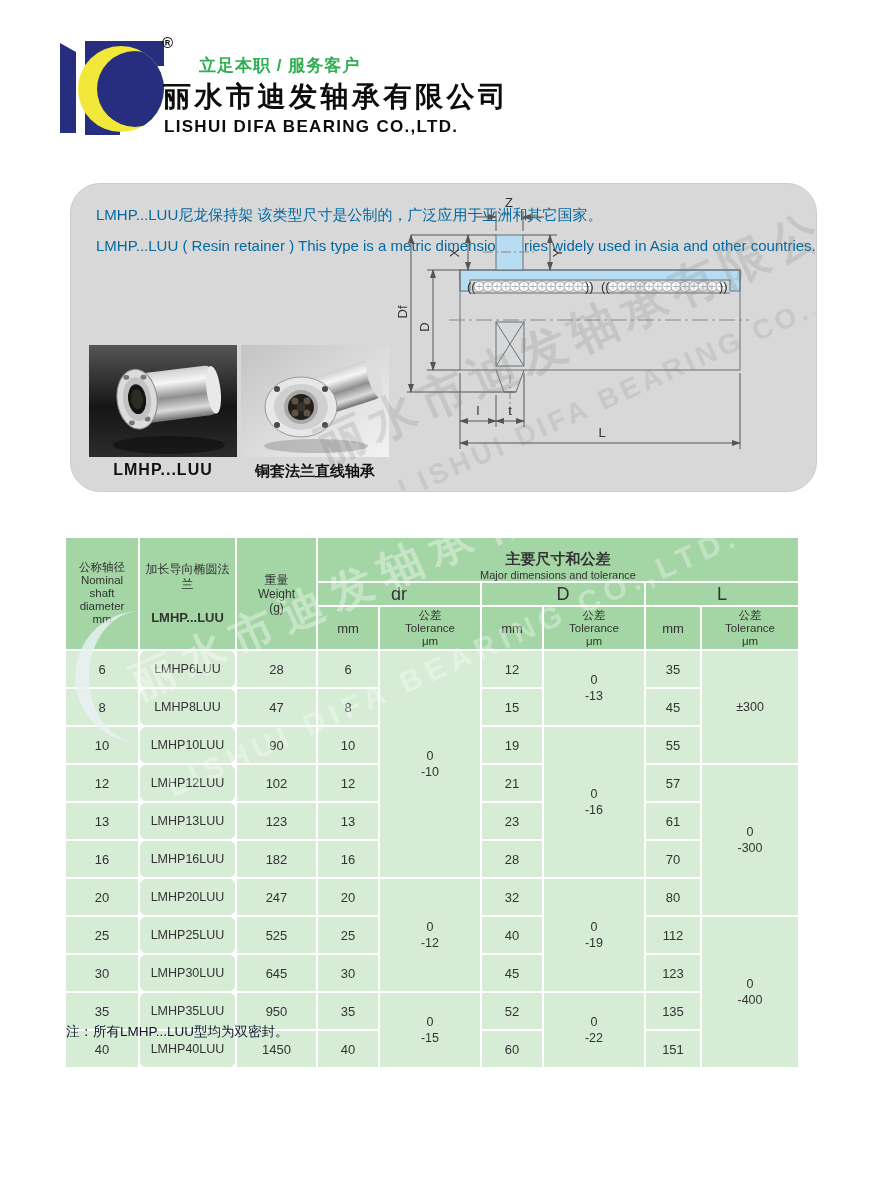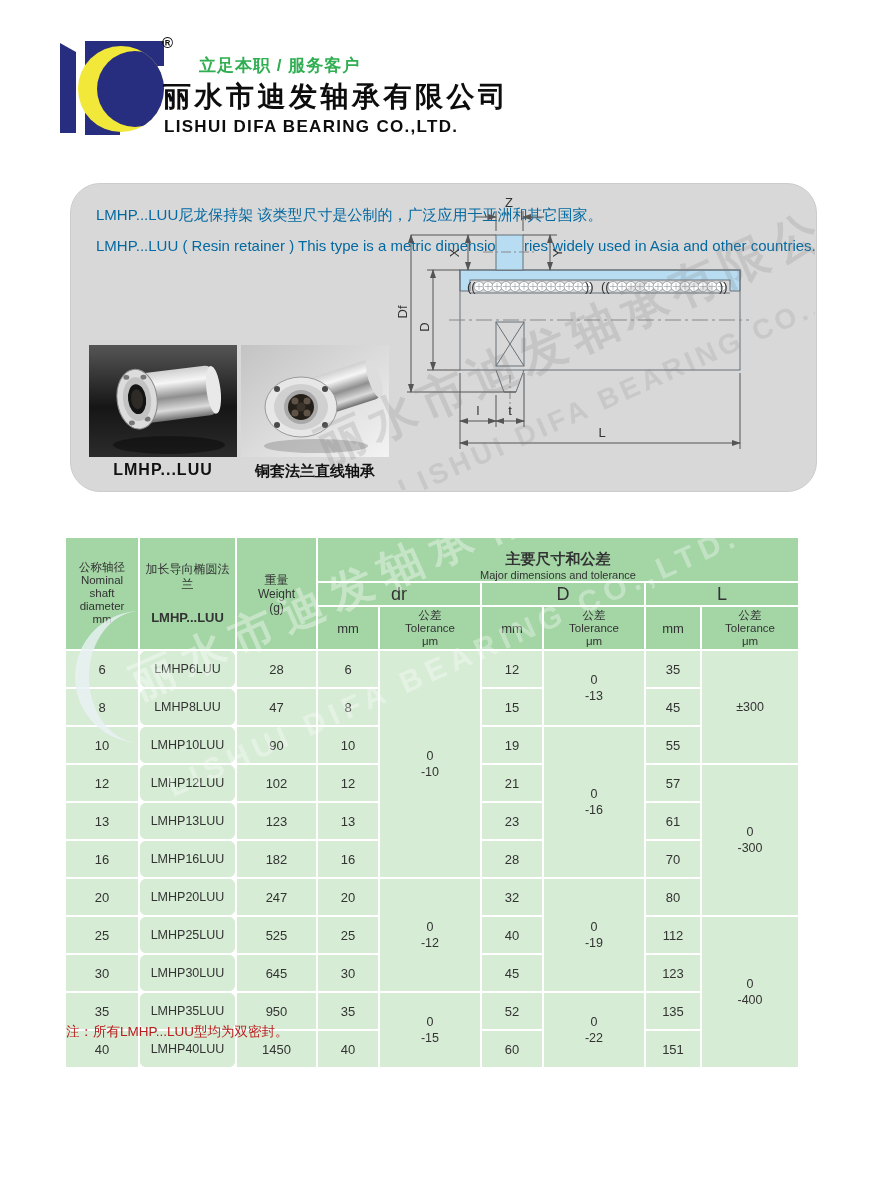--- a/index.html
+++ b/index.html
@@ -52,21 +52,21 @@
   .th-model div{font-size:12px;line-height:15px;}
   .th-model .code{font-weight:bold;font-size:13px;}
   .th-weight{font-size:12px;line-height:14px;}
   .th-major{height:17px;font-size:11px;}
   .th-major .major-cn{font-weight:bold;font-size:15px;}
   .th-dim{height:22px;font-size:18px;}
   .th-mm{height:42px;font-size:13px;}
   .th-tol{font-size:11.5px;line-height:13px;}
 
   
-  .note-cn{left:66px;top:1023px;font-size:13.5px;color:#b91c1c;}
+  .note-cn{left:66px;top:1023px;font-size:13.5px;color:#0f172a;}
   .note-en{left:66px;top:1041px;font-size:13.5px;color:#1c1c1c;}
 </style>
 </head>
 <body>
 
 <div class="page">
 
   <svg class="abs" style="left:57px;top:36px;" width="110" height="104" viewBox="0 0 110 104">
     <defs>
         <clipPath id="lc">

